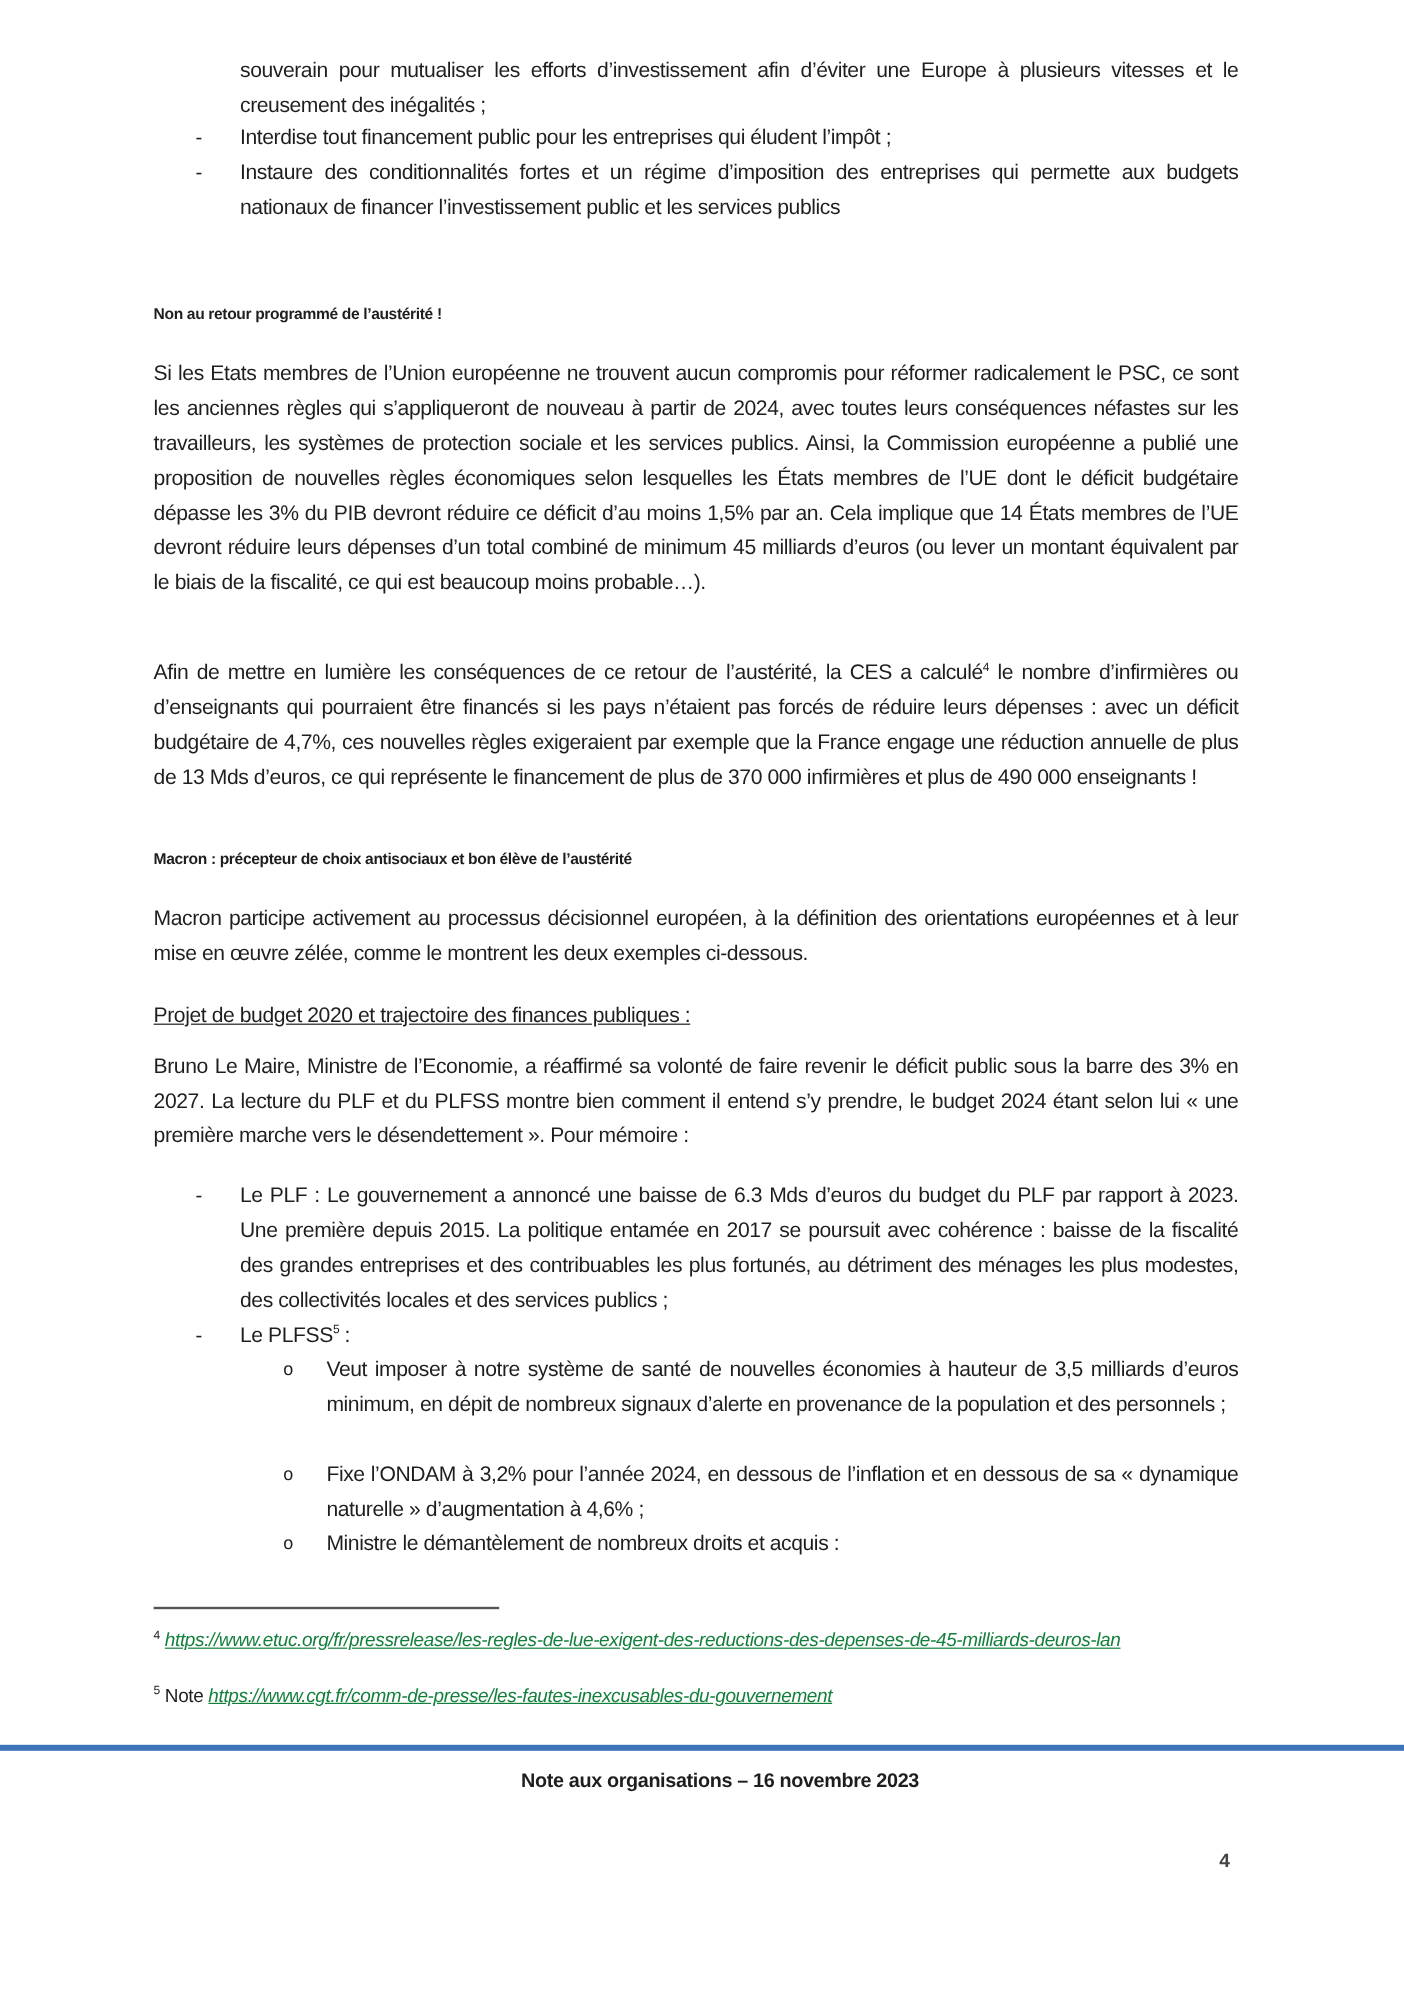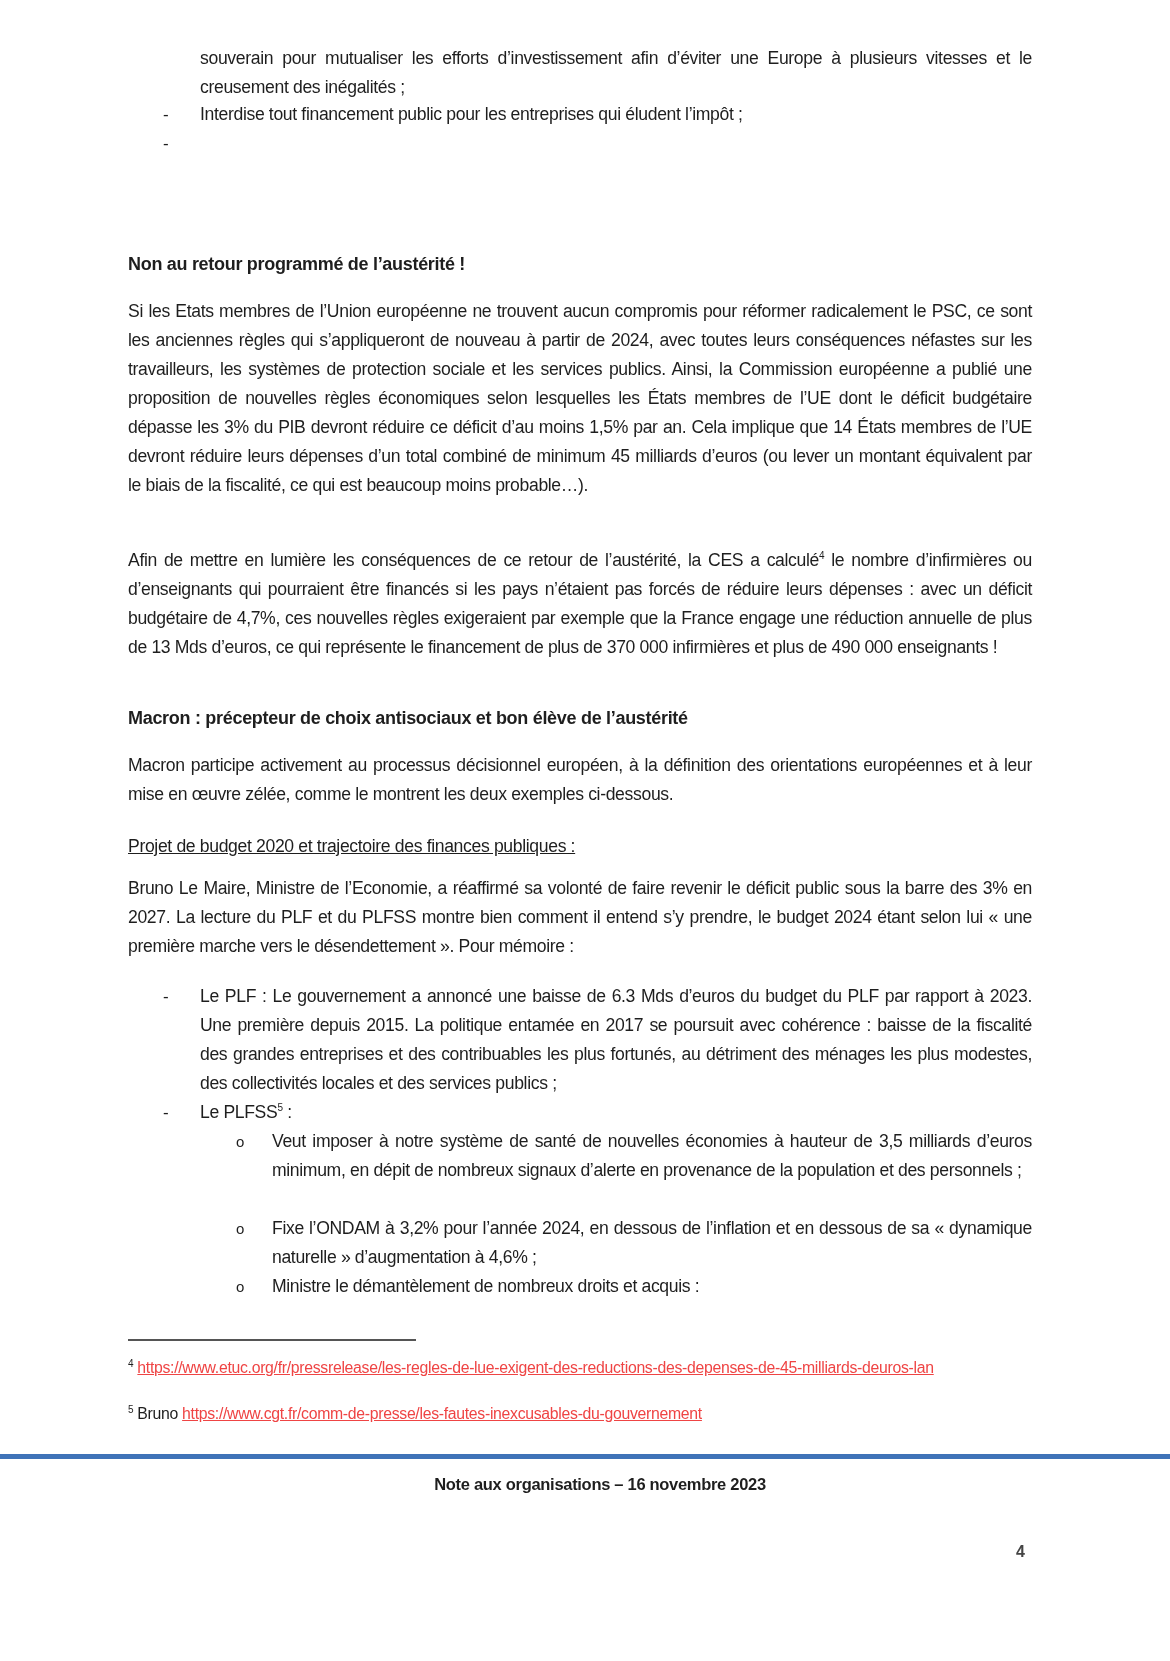--- a/index.html
+++ b/index.html
@@ -9,42 +9,43 @@
       color: #1e1e1e;
     }
     .page { position: absolute; left: 0; top: 0; width: 1170px; height: 1661px; }
     .text { font-size: 17.6px; letter-spacing: -0.35px; line-height: 29px; }
     .justify { text-align: justify; text-align-last: left; }
     .block { position: absolute; left: 128px; width: 904px; }
     .indent1 { position: absolute; left: 200px; width: 832px; }
     .indent2 { position: absolute; left: 272px; width: 760px; }
     .bullet-dash { position: absolute; left: 163px; font-size: 17px; }
     .bullet-o { position: absolute; left: 236px; font-size: 15px; }
-    h2 { margin: 0; font-weight: bold; font-size: 18px; letter-spacing: -0.3px; position: absolute; left: 128px; }
+    h2 { margin: 0; font-weight: bold; font-size: 13px; letter-spacing: -0.3px; position: absolute; left: 128px; }
     p { margin: 0; }
     .underline { text-decoration: underline; }
     sup { font-size: 10px; line-height: 0; vertical-align: super; }
     .fn-rule { position: absolute; left: 128px; top: 1339px; width: 288px; height: 2px; background: #555; }
     .footnote { position: absolute; left: 128px; width: 880px; font-size: 15.8px; line-height: 22px; letter-spacing: -0.3px; }
-    .link { color: #ef4444; text-decoration: underline; }
+    .link { color: #15803d; text-decoration: underline; font-style: italic; }
     .footer-bar { position: absolute; left: 0; top: 1454px; width: 1170px; height: 5px; background: #3f73b8; }
     .footer-text { position: absolute; left: 0; width: 1170px; top: 1475px; text-align: center; font-weight: bold; font-size: 16.5px; letter-spacing: -0.3px; padding-left: 30px; box-sizing: border-box; }
     .page-num { position: absolute; left: 1016px; top: 1543px; font-size: 16px; font-weight: bold; color: #444; }
   </style>
 </head>
 <body>
 
 <div class="page">
 
   <p class="indent1 text justify" style="top:44px;">souverain pour mutualiser les efforts d’investissement afin d’éviter une Europe à plusieurs vitesses et le creusement des inégalités ;</p>
 
   <span class="bullet-dash text" style="top:100px;">-</span>
   <p class="indent1 text" style="top:100px;">Interdise tout financement public pour les entreprises qui éludent l’impôt ;</p>
 
   <span class="bullet-dash text" style="top:129px;">-</span>
+  <p class="indent1 text justify" style="top:129px;">Instaure des conditionnalités fortes et un régime d’imposition des entreprises qui permette aux budgets nationaux de financer l’investissement public et les services publics</p>
 
   <h2 style="top:254px;">Non au retour programmé de l’austérité !</h2>
 
   <p class="block text justify" style="top:297px;">Si les Etats membres de l’Union européenne ne trouvent aucun compromis pour réformer radicalement le PSC, ce sont les anciennes règles qui s’appliqueront de nouveau à partir de 2024, avec toutes leurs conséquences néfastes sur les travailleurs, les systèmes de protection sociale et les services publics. Ainsi, la Commission européenne a publié une proposition de nouvelles règles économiques selon lesquelles les États membres de l’UE dont le déficit budgétaire dépasse les 3% du PIB devront réduire ce déficit d’au moins 1,5% par an. Cela implique que 14 États membres de l’UE devront réduire leurs dépenses d’un total combiné de minimum 45 milliards d’euros (ou lever un montant équivalent par le biais de la fiscalité, ce qui est beaucoup moins probable…).</p>
 
   <p class="block text justify" style="top:546px;"><span>Afin de mettre en lumière les conséquences de ce retour de l’austérité, la CES a calculé</span><sup>4</sup><span> le nombre d’infirmières ou d’enseignants qui pourraient être financés si les pays n’étaient pas forcés de réduire leurs dépenses : avec un déficit budgétaire de 4,7%, ces nouvelles règles exigeraient par exemple que la France engage une réduction annuelle de plus de 13 Mds d’euros, ce qui représente le financement de plus de 370 000 infirmières et plus de 490 000 enseignants !</span></p>
 
   <h2 style="top:708px;">Macron : précepteur de choix antisociaux et bon élève de l’austérité</h2>
 
   <p class="block text justify" style="top:751px;">Macron participe activement au processus décisionnel européen, à la définition des orientations européennes et à leur mise en œuvre zélée, comme le montrent les deux exemples ci-dessous.</p>
@@ -65,18 +66,18 @@
   <span class="bullet-o text" style="top:1214px;">o</span>
   <p class="indent2 text justify" style="top:1214px;">Fixe l’ONDAM à 3,2% pour l’année 2024, en dessous de l’inflation et en dessous de sa « dynamique naturelle » d’augmentation à 4,6% ;</p>
 
   <span class="bullet-o text" style="top:1272px;">o</span>
   <p class="indent2 text" style="top:1272px;">Ministre le démantèlement de nombreux droits et acquis :</p>
 
   <div class="fn-rule"></div>
 
   <p class="footnote" style="top:1357px;"><sup>4</sup> <a class="link" style="word-break: break-all;">https://www.etuc.org/fr/pressrelease/les-regles-de-lue-exigent-des-reductions-des-depenses-de-45-milliards-deuros-lan</a></p>
 
-  <p class="footnote" style="top:1403px;"><sup>5</sup> <span>Bruno </span><a class="link">https://www.cgt.fr/comm-de-presse/les-fautes-inexcusables-du-gouvernement</a></p>
+  <p class="footnote" style="top:1403px;"><sup>5</sup> <span>Note </span><a class="link">https://www.cgt.fr/comm-de-presse/les-fautes-inexcusables-du-gouvernement</a></p>
 
   <div class="footer-bar"></div>
   <div class="footer-text">Note aux organisations – 16 novembre 2023</div>
   <div class="page-num">4</div>
 </div>
 
 </body></html>

